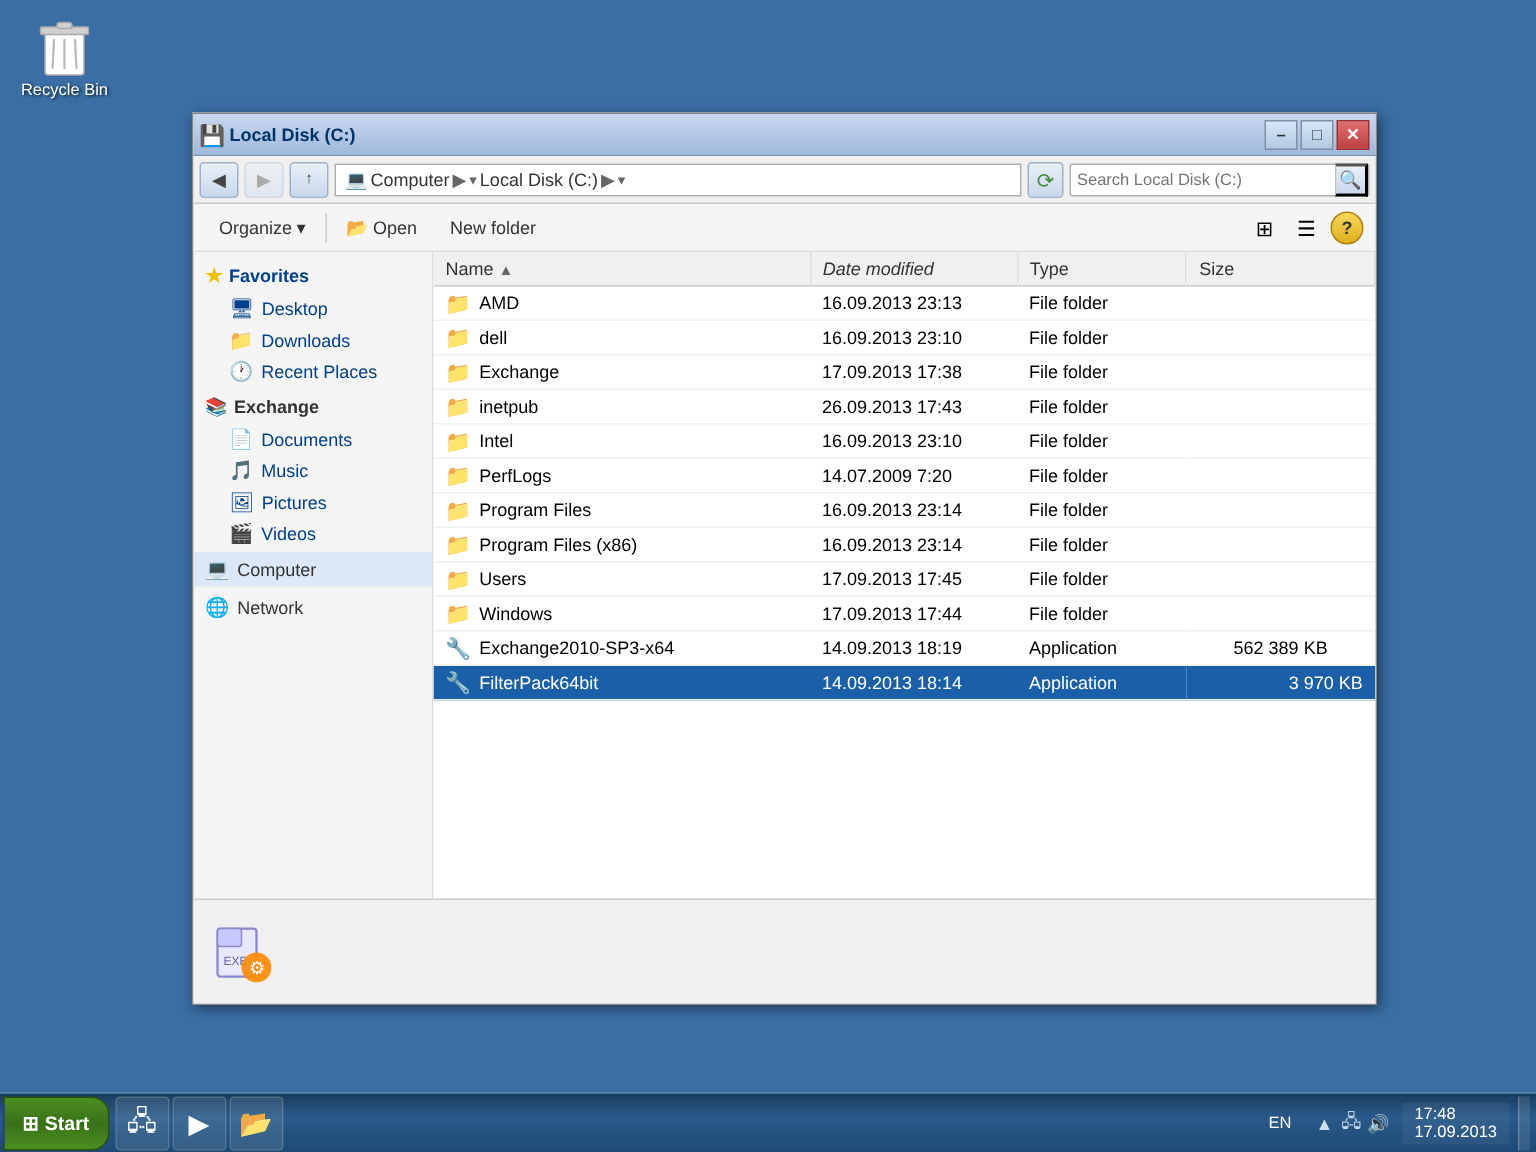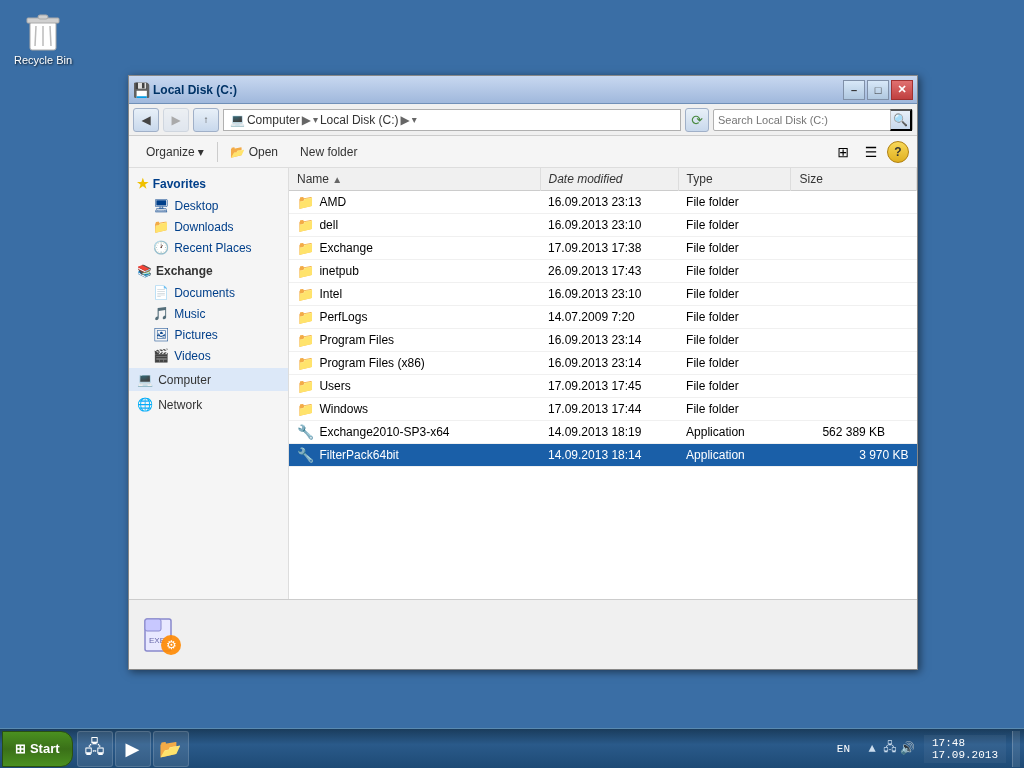--- a/index.html
+++ b/index.html
@@ -89,21 +89,20 @@
       cursor: pointer;
       color: white;
       font-size: 18px;
     }
     .taskbar-right {
       margin-left: auto;
       display: flex;
       align-items: center;
       gap: 4px;
       padding-right: 4px;
-      font-family: Liberation Mono, monospace;
     }
     .taskbar-clock {
       color: white;
       font-size: 11px;
       text-align: left;
       padding: 2px 8px;
       background: rgba(255,255,255,0.05);
     }
     .taskbar-lang {
       color: white;

